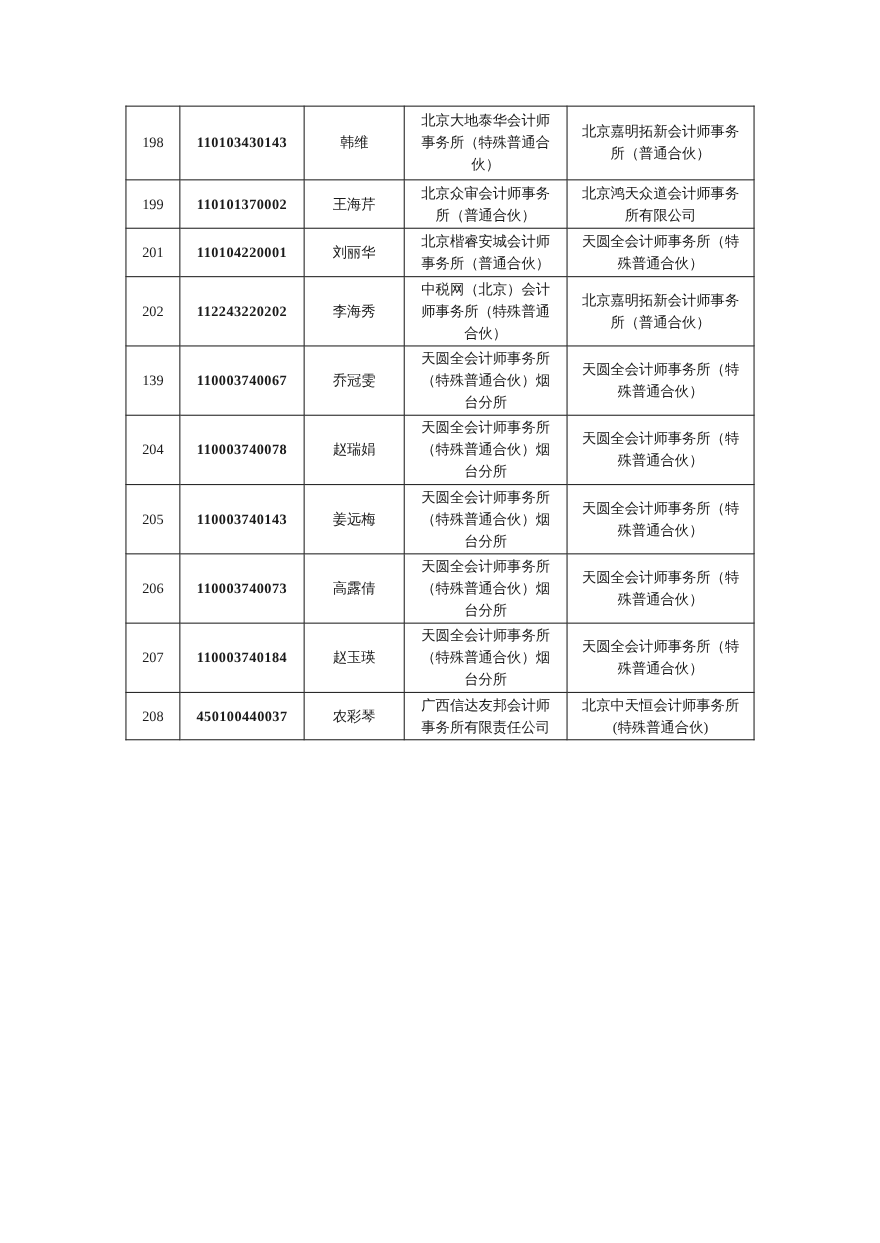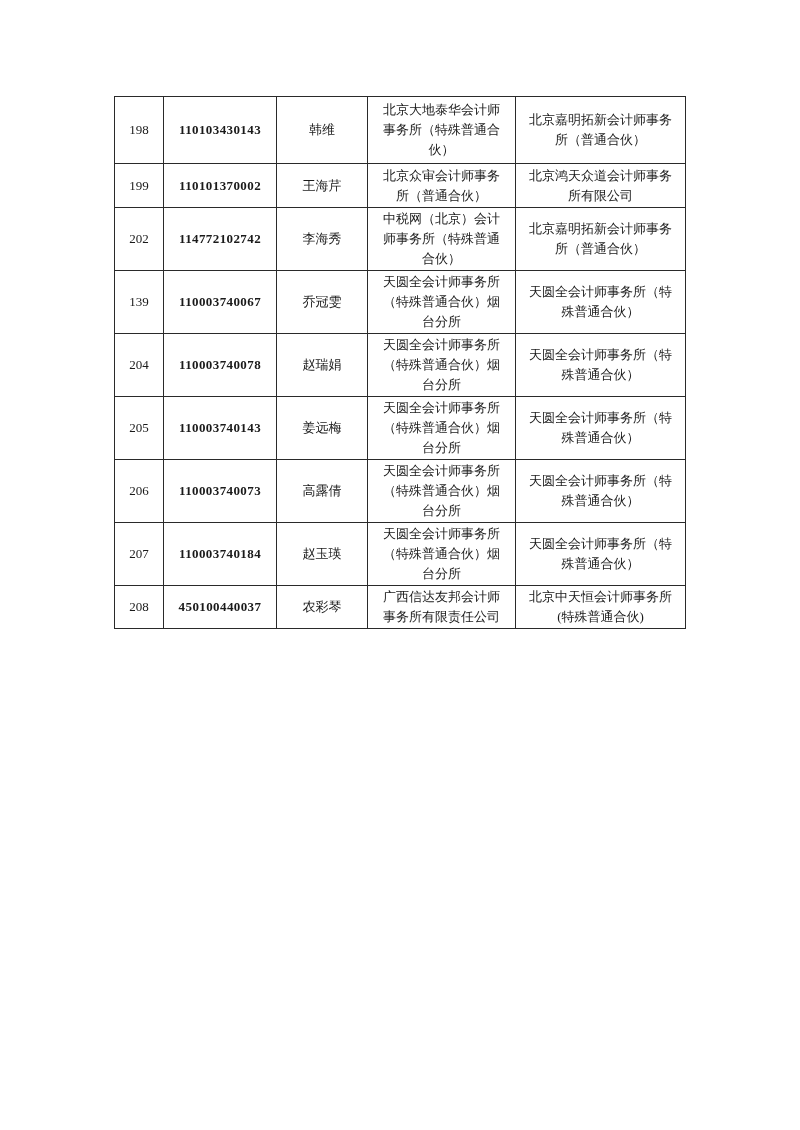--- a/index.html
+++ b/index.html
@@ -59,23 +59,32 @@
       </tr>
       <tr class="h-short">
         <td class="c-no">199</td>
         <td class="c-id">110101370002</td>
         <td class="c-name">王海芹</td>
         <td class="c-firm">北京众审会计师事务
 所（普通合伙）</td>
         <td class="c-firm">北京鸿天众道会计师事务
 所有限公司</td>
       </tr>
+      <tr class="h-short">
+        <td class="c-no">201</td>
+        <td class="c-id">110104220001</td>
+        <td class="c-name">刘丽华</td>
+        <td class="c-firm">北京楷睿安城会计师
+事务所（普通合伙）</td>
+        <td class="c-firm">天圆全会计师事务所（特
+殊普通合伙）</td>
+      </tr>
       <tr class="h-tall">
         <td class="c-no">202</td>
-        <td class="c-id">114772102742</td>
+        <td class="c-id">112243220202</td>
         <td class="c-name">李海秀</td>
         <td class="c-firm">中税网（北京）会计
 师事务所（特殊普通
 合伙）</td>
         <td class="c-firm">北京嘉明拓新会计师事务
 所（普通合伙）</td>
       </tr>
       <tr class="h-tall">
         <td class="c-no">139</td>
         <td class="c-id">110003740067</td>

